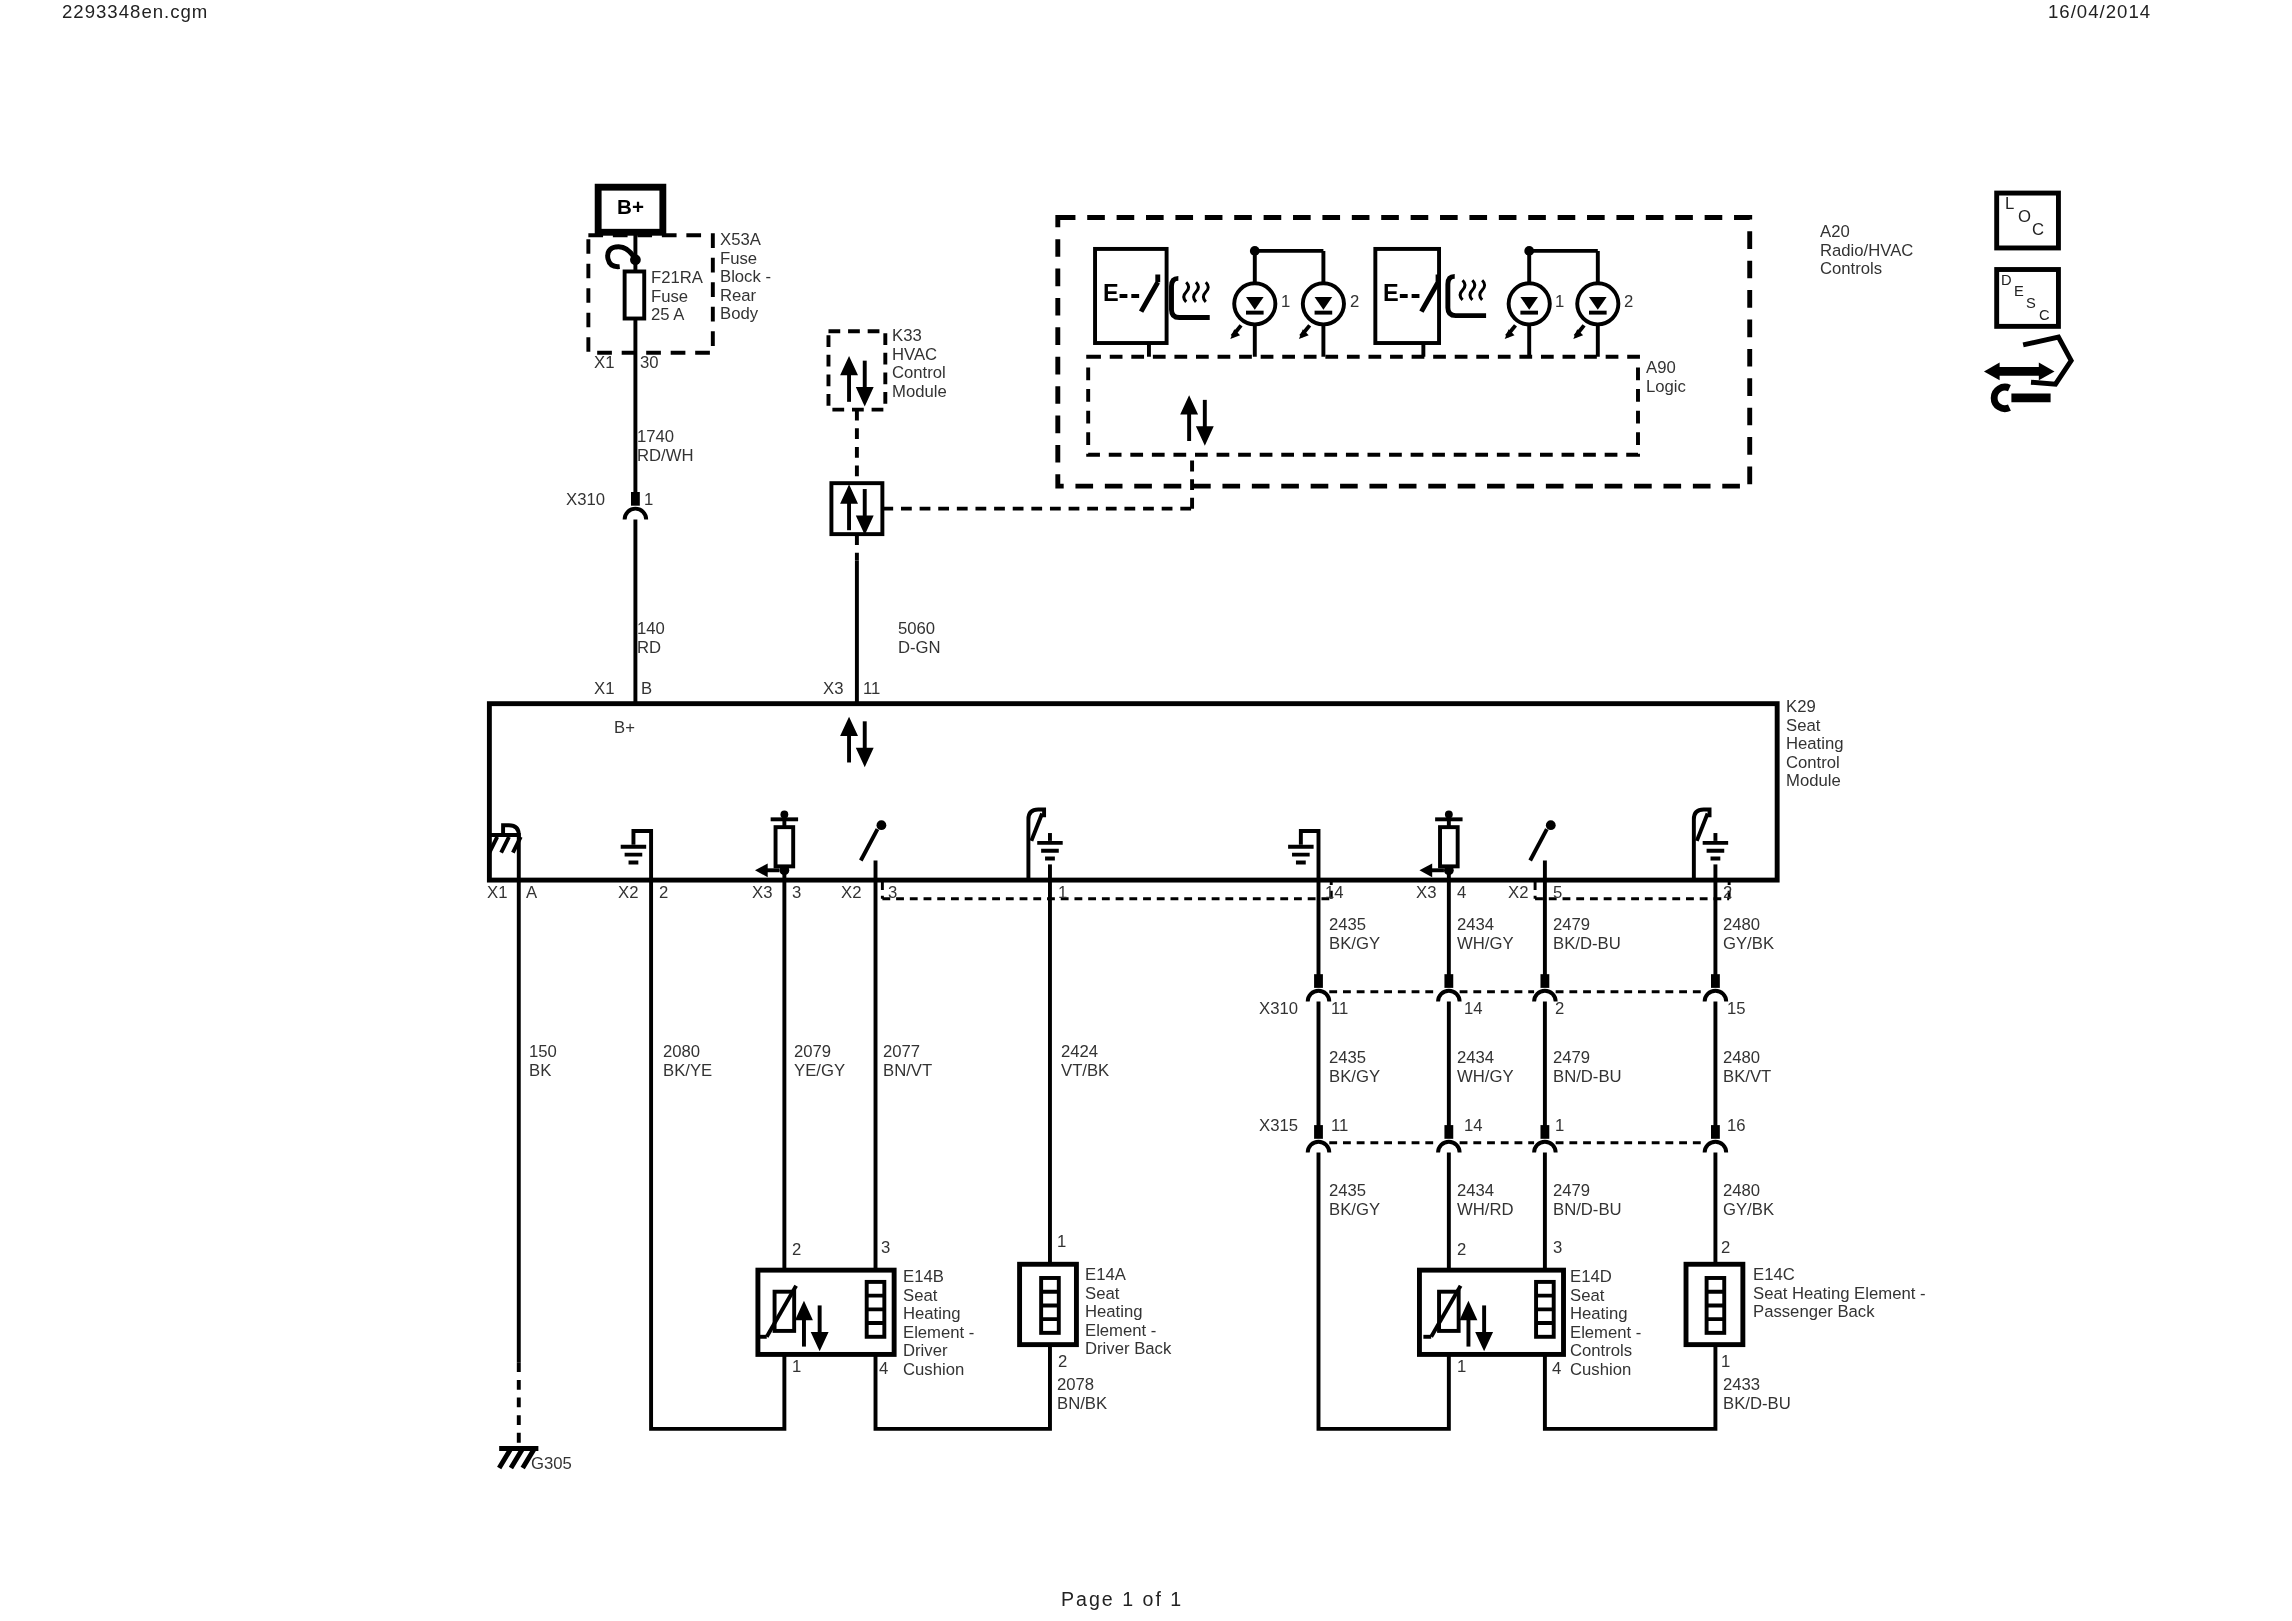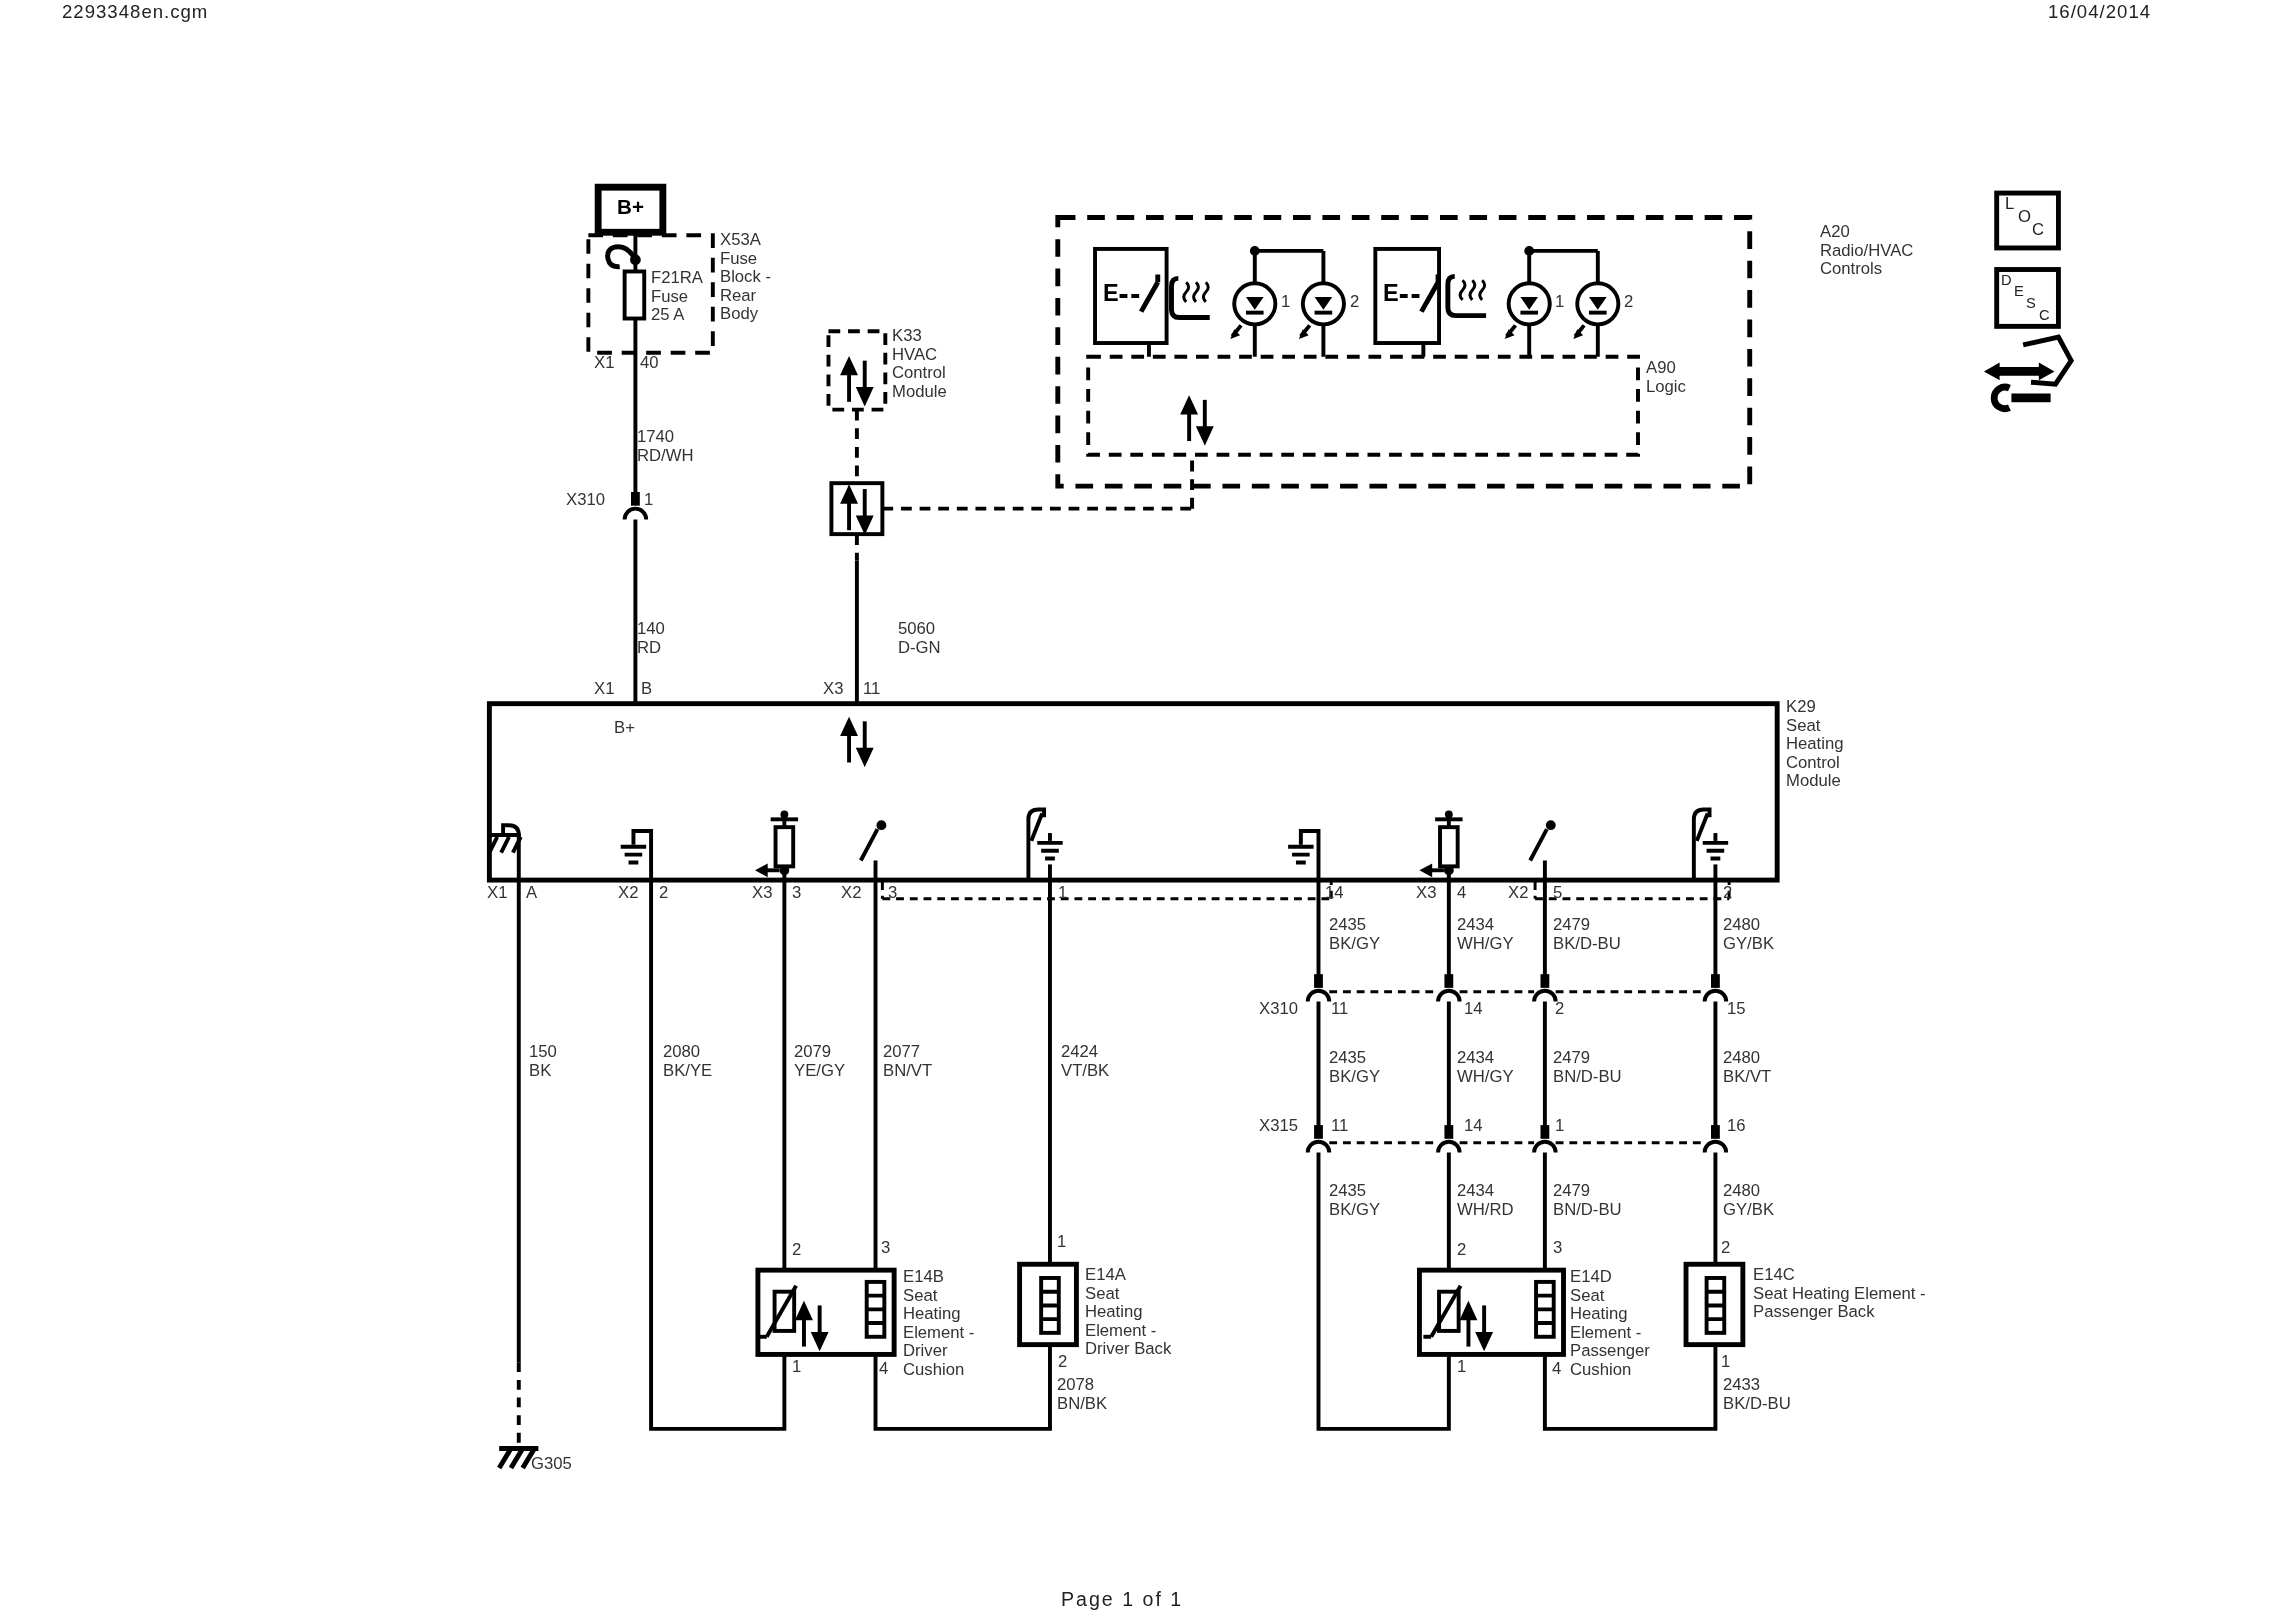--- a/index.html
+++ b/index.html
@@ -209,21 +209,21 @@
 <div class="lbl bold ctr" style="left:598px;top:198px;width:65px;font-size:20.6px;color:#000;">B+</div>
 <div class="lbl" style="left:720px;top:231px;">X53A
 Fuse
 Block -
 Rear
 Body</div>
 <div class="lbl" style="left:651px;top:269px;">F21RA
 Fuse
 25 A</div>
 <div class="lbl" style="left:594px;top:354px;">X1</div>
-<div class="lbl" style="left:640px;top:354px;">40</div>
+<div class="lbl" style="left:640px;top:354px;">30</div>
 <div class="lbl" style="left:637px;top:428px;">1740
 RD/WH</div>
 <div class="lbl" style="left:566px;top:491px;">X310</div>
 <div class="lbl" style="left:644px;top:491px;">1</div>
 <div class="lbl" style="left:637px;top:620px;">140
 RD</div>
 
 <div class="lbl" style="left:892px;top:327px;">K33
 HVAC
 Control
@@ -338,21 +338,21 @@
 Driver Back</div>
 <div class="lbl" style="left:1057px;top:1233px;">1</div>
 <div class="lbl" style="left:1058px;top:1353px;">2</div>
 <div class="lbl" style="left:1057px;top:1376px;">2078
 BN/BK</div>
 
 <div class="lbl" style="left:1570px;top:1268px;">E14D
 Seat
 Heating
 Element -
-Passenger
+Controls
 Cushion</div>
 <div class="lbl" style="left:1457px;top:1241px;">2</div>
 <div class="lbl" style="left:1553px;top:1239px;">3</div>
 <div class="lbl" style="left:1457px;top:1358px;">1</div>
 <div class="lbl" style="left:1552px;top:1360px;">4</div>
 
 <div class="lbl" style="left:1753px;top:1266px;">E14C
 Seat Heating Element -
 Passenger Back</div>
 <div class="lbl" style="left:1721px;top:1239px;">2</div>

